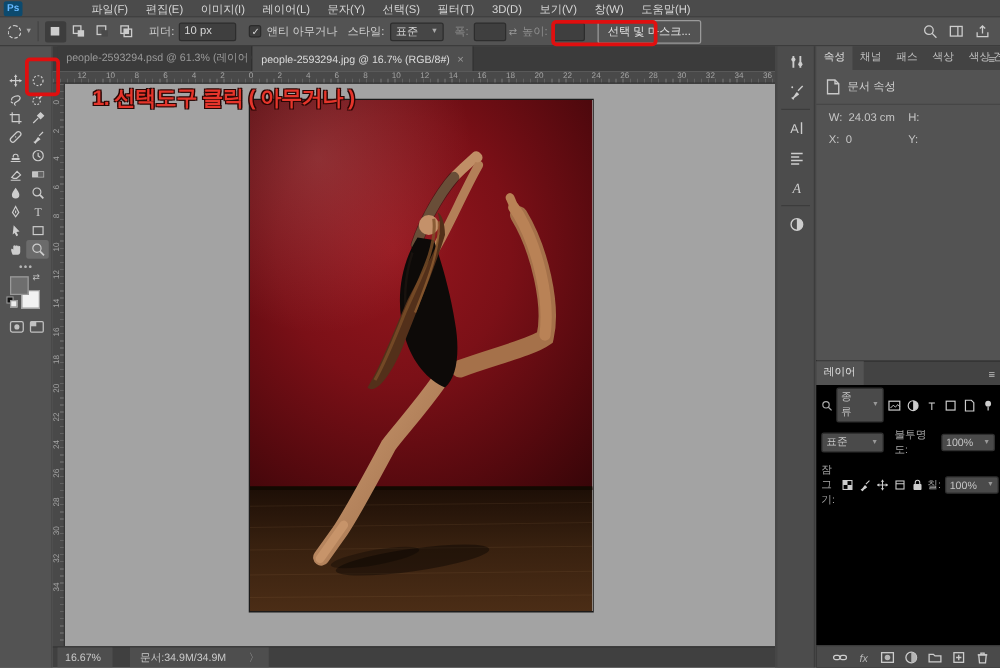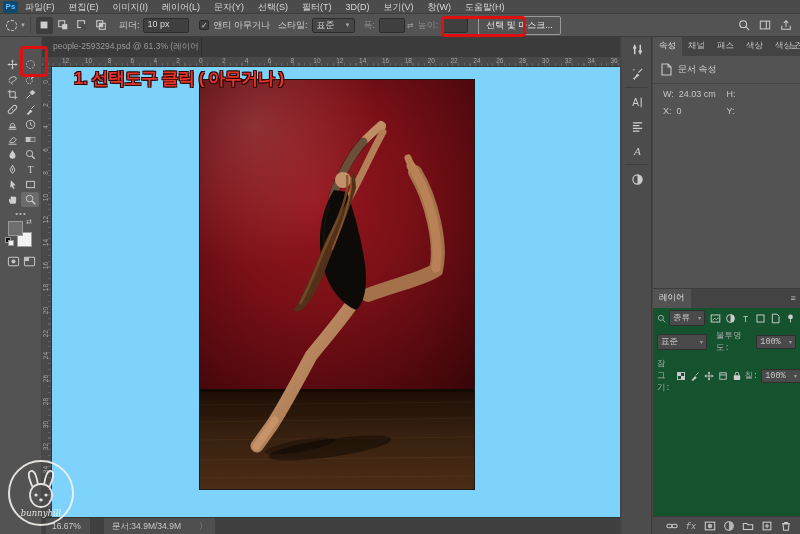--- a/index.html
+++ b/index.html
@@ -62,21 +62,21 @@
   #tool-ellipsis { position:absolute; left:0; top:172px; width:42px; text-align:center; color:#b5b5b5; font-size:8px; letter-spacing:1px; }
   #swatch-fg { position:absolute; left:8px; top:184px; width:15px; height:15px; background:#6e6e6e; border:1px solid #9a9a9a; z-index:2; }
   #swatch-bg { position:absolute; left:17px; top:195px; width:15px; height:15px; background:#f2f2f2; border:1px solid #9a9a9a; }
   #swatch-mini { position:absolute; left:5px; top:200px; width:9px; height:9px; }
   #swatch-mini .f { position:absolute; left:0; top:0; width:6px; height:6px; background:#111; border:1px solid #999; }
   #swatch-mini .b { position:absolute; left:3px; top:3px; width:6px; height:6px; background:#eee; border:1px solid #999; }
   #swatch-arrows { position:absolute; left:26px; top:181px; color:#c0c0c0; font-size:7px; }
   .bottom-tool { position:absolute; width:14px; height:14px; display:flex; align-items:center; justify-content:center; }
 
   
-  #doc-area { position:absolute; left:42px; top:57px; width:578px; height:477px; background:#7dd3fc; }
+  #doc-area { position:absolute; left:42px; top:57px; width:578px; height:477px; background:#a3a3a3; }
   #hruler { position:absolute; left:0; top:0; width:578px; height:10px; background:#494949;
     border-bottom:1px solid #353535;
     background-image:repeating-linear-gradient(90deg,#616161 0 1px,transparent 1px 5.7px); background-size:100% 4px; background-position:0 6px; background-repeat:no-repeat; }
   #vruler { position:absolute; left:0; top:10px; width:10px; height:450px; background:#494949;
     border-right:1px solid #353535;
     background-image:repeating-linear-gradient(180deg,#616161 0 1px,transparent 1px 5.7px); background-size:4px 100%; background-position:6px 0; background-repeat:no-repeat; }
   .rnum { position:absolute; color:#a5a5a5; font-size:6.5px; }
   #vruler .rnum { writing-mode:vertical-rl; transform:rotate(180deg); left:0px; }
   #canvas-img { position:absolute; left:158px; top:23px; width:274px; height:409px; box-shadow:0 0 0 1px #1a1a1a; }
 
@@ -97,21 +97,21 @@
   .panel-tab { padding:3px 6px 4px; white-space:nowrap; }
   .panel-tab.active { background:#535353; color:#e0e0e0; }
   .panel-menu { position:absolute; right:4px; top:5px; color:#bdbdbd; font-size:9px; }
 
   #props-content { color:#c6c6c6; font-size:9px; }
   #props-header { display:flex; align-items:center; gap:6px; padding:7px 8px; border-bottom:1px solid #464646; color:#d2d2d2; }
   .prop-row { display:flex; padding:5px 10px 2px; }
   .prop-cell { width:50%; display:flex; gap:5px; }
   #props-res { padding:8px 10px; }
 
-  #layers-panel { position:absolute; left:0; top:251px; width:147px; height:246px; background:#14532d; border-top:1px solid #3c3c3c;font-family:Liberation Mono, monospace; }
+  #layers-panel { position:absolute; left:0; top:251px; width:147px; height:246px; background:#000000; border-top:1px solid #3c3c3c; }
   .lp-row { display:flex; align-items:center; color:#a8a8a8; font-size:8.5px; padding:2px 4px; gap:3px; }
   .lp-select { background:#4a4a4a; border:1px solid #2f2f2f; border-radius:2px; display:flex; align-items:center; padding:1px 3px; color:#c4c4c4; }
   .lp-select .car { font-size:5.5px; margin-left:8px; color:#999; }
   .lp-icons { display:flex; gap:4px; margin-left:auto; align-items:center; }
   #layer-row { display:flex; align-items:center; gap:5px; background:#6d6d6d; height:26px; margin-top:2px; padding:0 5px; color:#e8e8e8; font-size:9px; }
   #layer-thumb { width:22px; height:18px; border:1px solid #2c2c2c;
     background:radial-gradient(circle at 45% 40%, #8d161d 0%, #5d0c11 60%, #3a070a 100%); position:relative; }
   #layer-thumb:after { content:""; position:absolute; left:6px; top:3px; width:9px; height:12px;
     background:radial-gradient(ellipse at center, rgba(20,8,5,.95) 0%, rgba(40,10,8,.4) 70%, transparent 100%); }
   #layer-lock { margin-left:auto; }
@@ -123,21 +123,21 @@
 
   svg { display:block; }
 </style>
 </head>
 <body>
 
 <div id="app">
 
   <div id="menubar">
     <div id="ps-logo">Ps</div>
-    <div id="menu-items" style="display: flex;">
+    <div id="menu-items" style="display: flex; margin-left: 48px;">
         <span class="menu-item">파일(F)</span>
         <span class="menu-item">편집(E)</span>
         <span class="menu-item">이미지(I)</span>
         <span class="menu-item">레이어(L)</span>
         <span class="menu-item">문자(Y)</span>
         <span class="menu-item">선택(S)</span>
         <span class="menu-item">필터(T)</span>
         <span class="menu-item">3D(D)</span>
         <span class="menu-item">보기(V)</span>
         <span class="menu-item">창(W)</span>
@@ -220,20 +220,24 @@
           </svg>
         </span>
       </div>
   </div>
 
   <div id="tabbar">
     <div id="toolbar-collapse">»</div>
     <div id="tabs-holder" style="display:flex;">
         <div class="doc-tab inactive">
           <span>people-2593294.psd @ 61.3% (레이어 0, RGB/8#) *</span>
+        </div>
+        <div class="doc-tab active">
+          <span>people-2593294.jpg @ 16.7% (RGB/8#)</span>
+          <span class="tab-close">×</span>
         </div>
       </div>
   </div>
 
   <div id="toolbar">
     <div id="tool-grid">
         <div class="tool">
           <span style="display: inline-flex; align-items: center;">
             <svg width="11" height="11" viewBox="0 0 14 14" fill="none" stroke="#cdcdcd" stroke-width="1.2">
               <path d="M7 1v12M1 7h12"></path>
@@ -761,30 +765,14 @@
             </span>
           </div>
       </div>
     </div>
   </div>
 
   <div class="red-box" style="left:20px; top:46px; width:28px; height:31px;"></div>
   <div class="red-box" style="left:441px; top:16px; width:85px; height:21px; border-width:3px;"></div>
   <div class="red-note" style="left:74px; top:60px;margin-top:7px;">1. 선택도구 클릭 ( 아무거나 )</div>
 
-  <div id="watermark">
-    <svg width="70" height="70" viewBox="0 0 70 70">
-      <circle cx="35" cy="35" r="32" fill="none" stroke="#f5f2ee" stroke-width="2"></circle>
-      <g fill="none" stroke="#f5f2ee" stroke-width="1.8">
-        <path d="M27 30c-4-9-6-16-2-17s6 7 7 14"></path>
-        <path d="M43 30c4-9 6-16 2-17s-6 7-7 14"></path>
-        <path d="M35 26c7 0 11 5 11 11s-4 12-11 12-11-6-11-12 4-11 11-11z"></path>
-      </g>
-      <g fill="#f5f2ee">
-        <circle cx="30" cy="37" r="1.6"></circle>
-          <circle cx="40" cy="37" r="1.6"></circle>
-        <ellipse cx="35" cy="42" rx="1.8" ry="1.4"></ellipse>
-      </g>
-      <text x="35" y="58" text-anchor="middle" font-size="8.5" font-style="italic" fill="#f5f2ee" font-family="'DejaVu Serif',serif">bunnyhill</text>
-    </svg>
-  </div>
 
 </div>
 
 </body></html>

